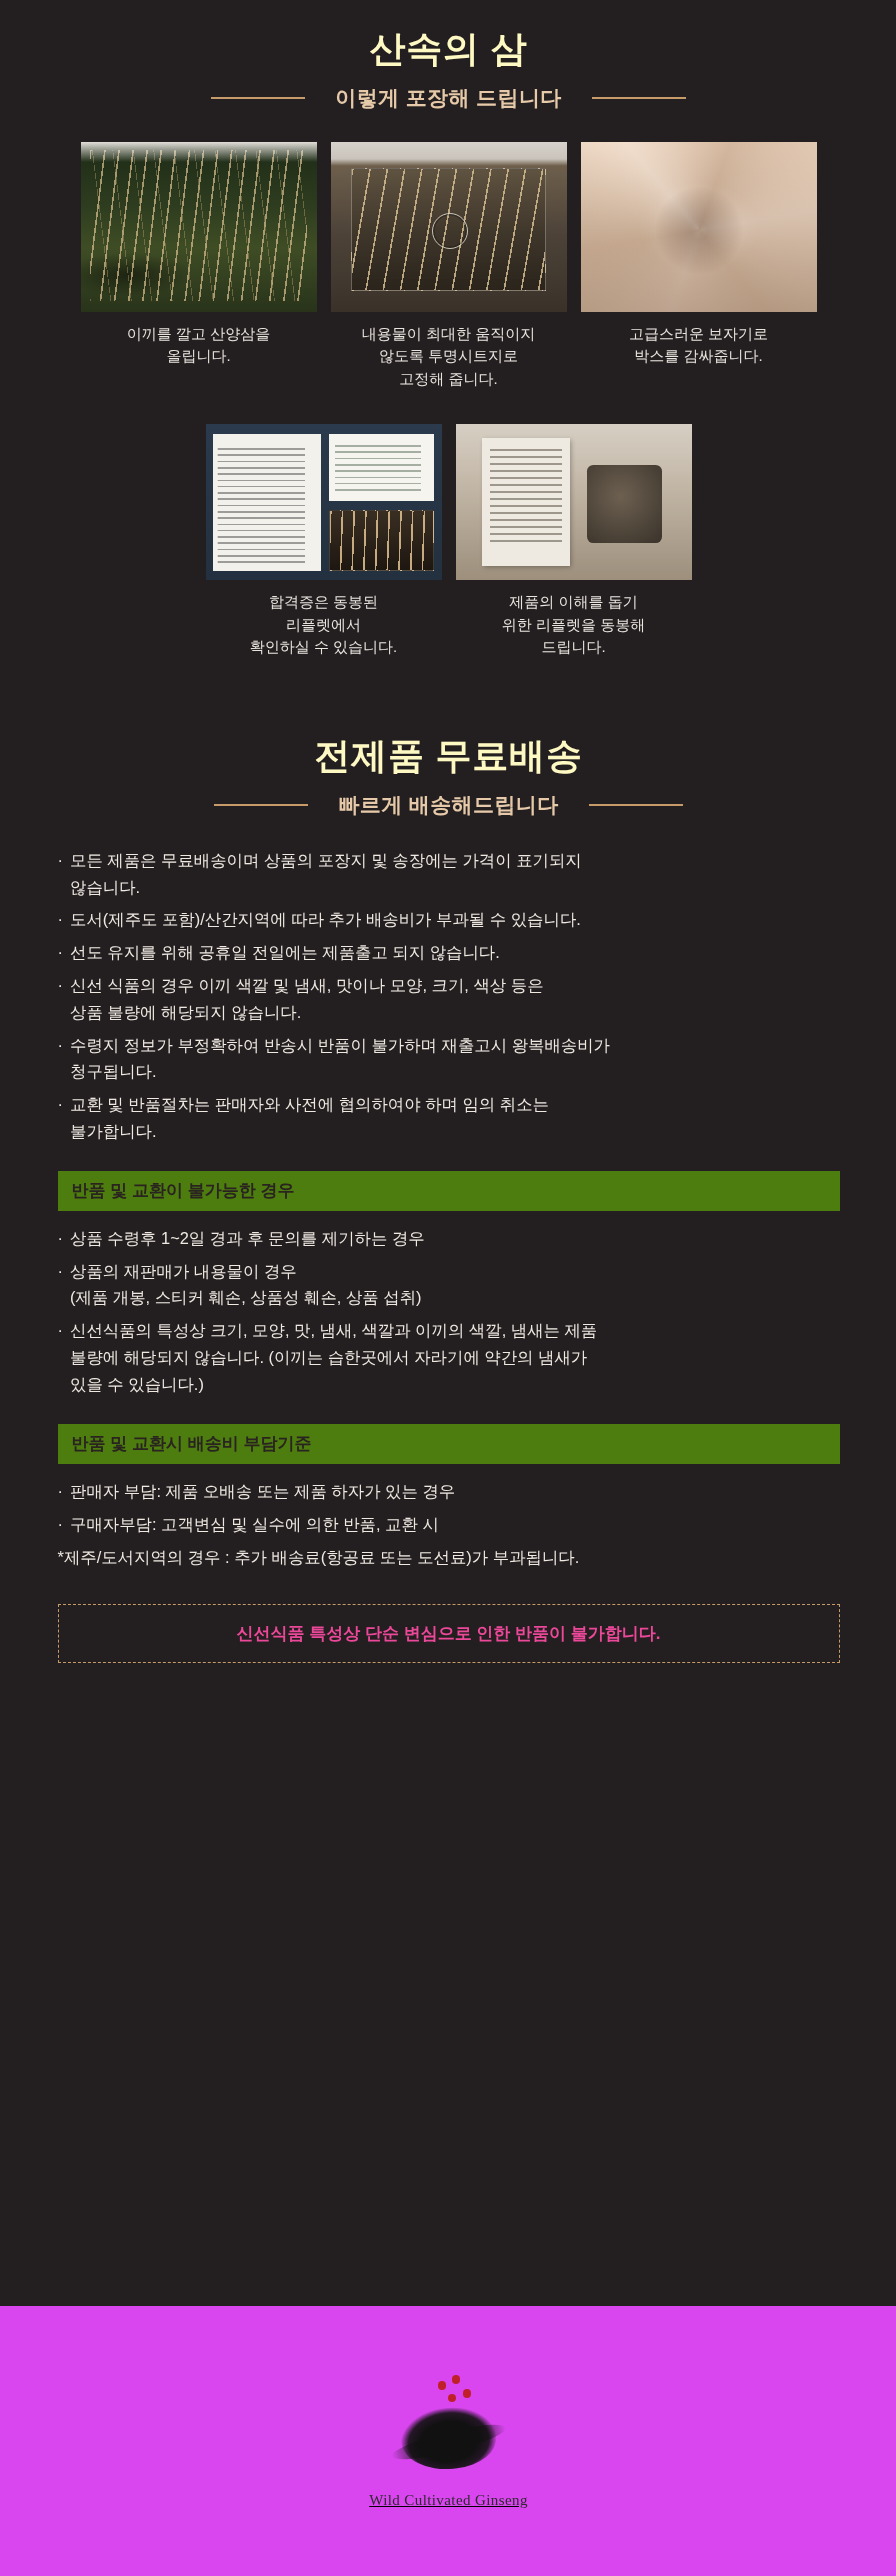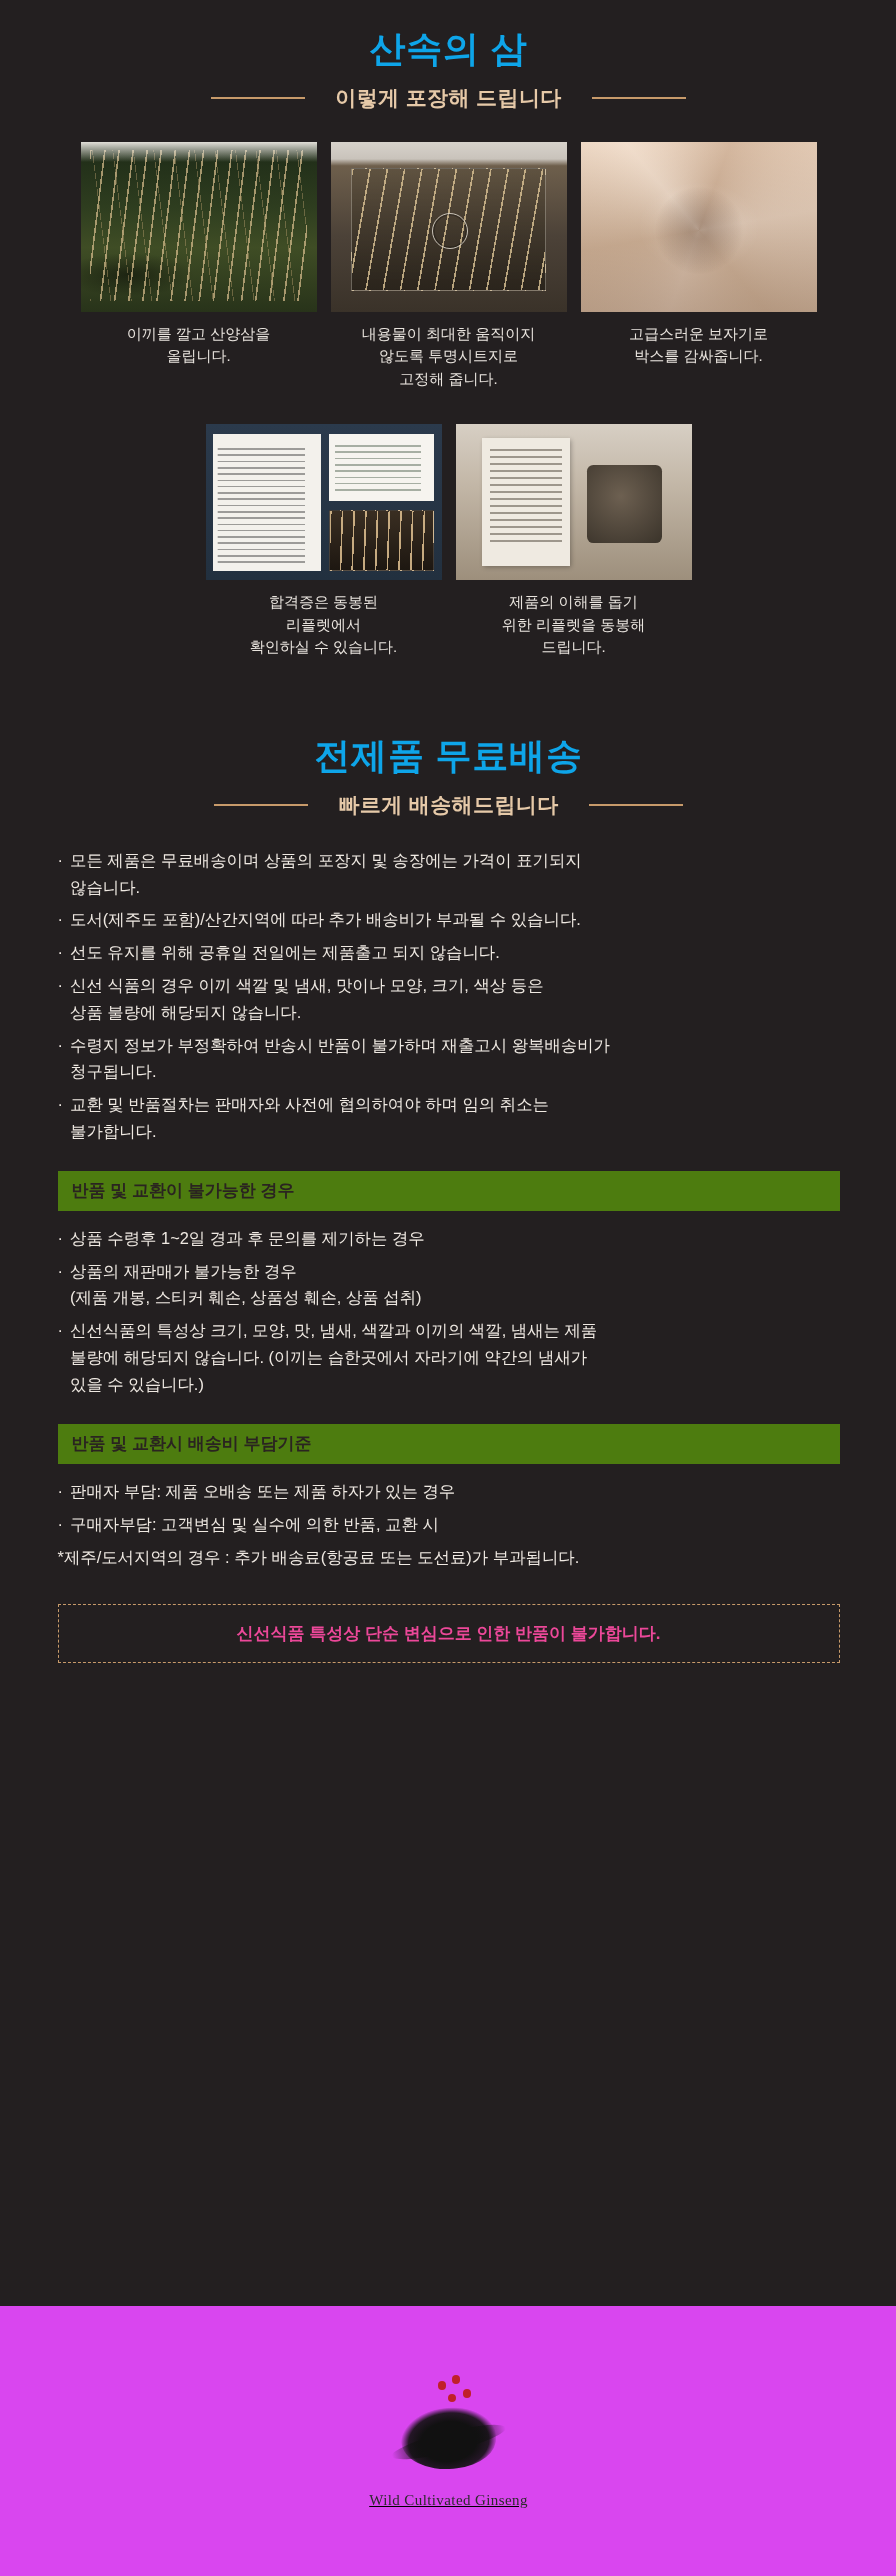--- a/index.html
+++ b/index.html
@@ -15,21 +15,21 @@
     position: relative;
     overflow: hidden;
   }
 
   
   .sec-packaging {
     padding-top: 26.6px;
   }
   .title-main {
     text-align: center;
-    color: #0ea5e9;
+    color: #fef9c3;
     font-size: 36px;
     font-weight: bold;
     letter-spacing: 0.8px;
     line-height: 1.2;
   }
   .sub-wrap {
     display: flex;
     align-items: center;
     justify-content: center;
     gap: 30px;
@@ -360,21 +360,21 @@
 상품 불량에 해당되지 않습니다.</span></li>
         <li><span class="dot">·</span><span style="white-space: pre-line;">수령지 정보가 부정확하여 반송시 반품이 불가하며 재출고시 왕복배송비가
 청구됩니다.</span></li>
         <li><span class="dot">·</span><span style="white-space: pre-line;">교환 및 반품절차는 판매자와 사전에 협의하여야 하며 임의 취소는
 불가합니다.</span></li>
       </ul>
 
       <div class="band">반품 및 교환이 불가능한 경우</div>
       <ul class="bullets">
         <li><span class="dot">·</span><span>상품 수령후 1~2일 경과 후 문의를 제기하는 경우</span></li>
-        <li><span class="dot">·</span><span style="white-space: pre-line;">상품의 재판매가 불가능한 경우
+        <li><span class="dot">·</span><span style="white-space: pre-line;">상품의 재판매가 내용물이 경우
 (제품 개봉, 스티커 훼손, 상품성 훼손, 상품 섭취)</span></li>
         <li><span class="dot">·</span><span style="white-space: pre-line;">신선식품의 특성상 크기, 모양, 맛, 냄새, 색깔과 이끼의 색깔, 냄새는 제품
 불량에 해당되지 않습니다. (이끼는 습한곳에서 자라기에 약간의 냄새가
 있을 수 있습니다.)</span></li>
       </ul>
 
       <div class="band">반품 및 교환시 배송비 부담기준</div>
       <ul class="bullets">
         <li><span class="dot">·</span><span>판매자 부담: 제품 오배송 또는 제품 하자가 있는 경우</span></li>
         <li><span class="dot">·</span><span>구매자부담: 고객변심 및 실수에 의한 반품, 교환 시</span></li>

